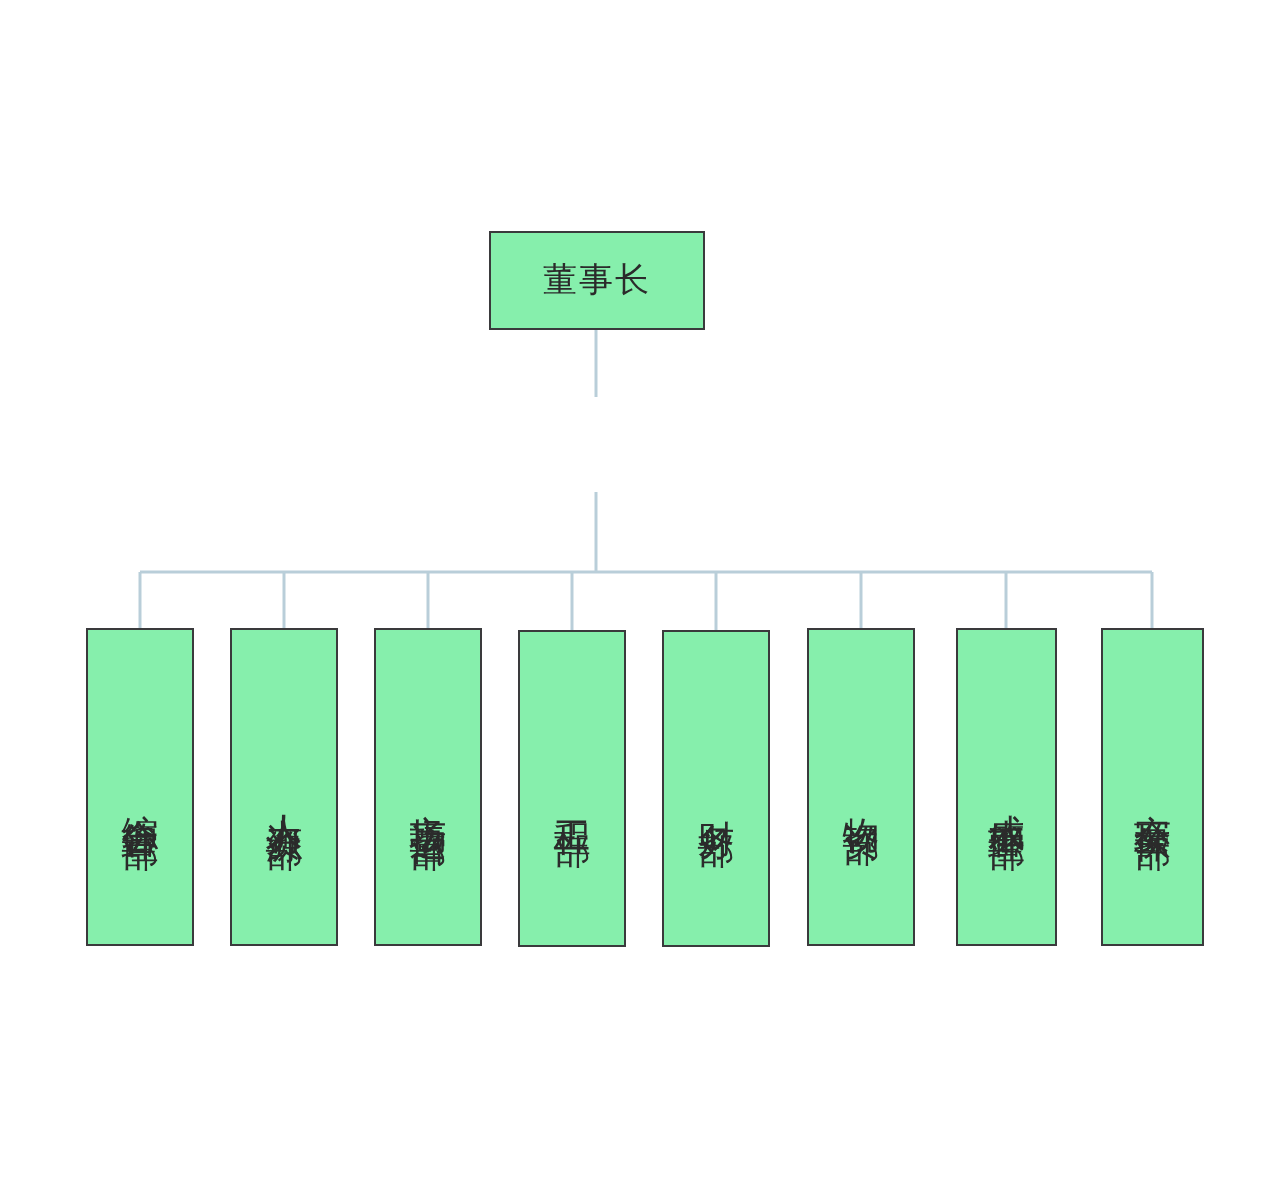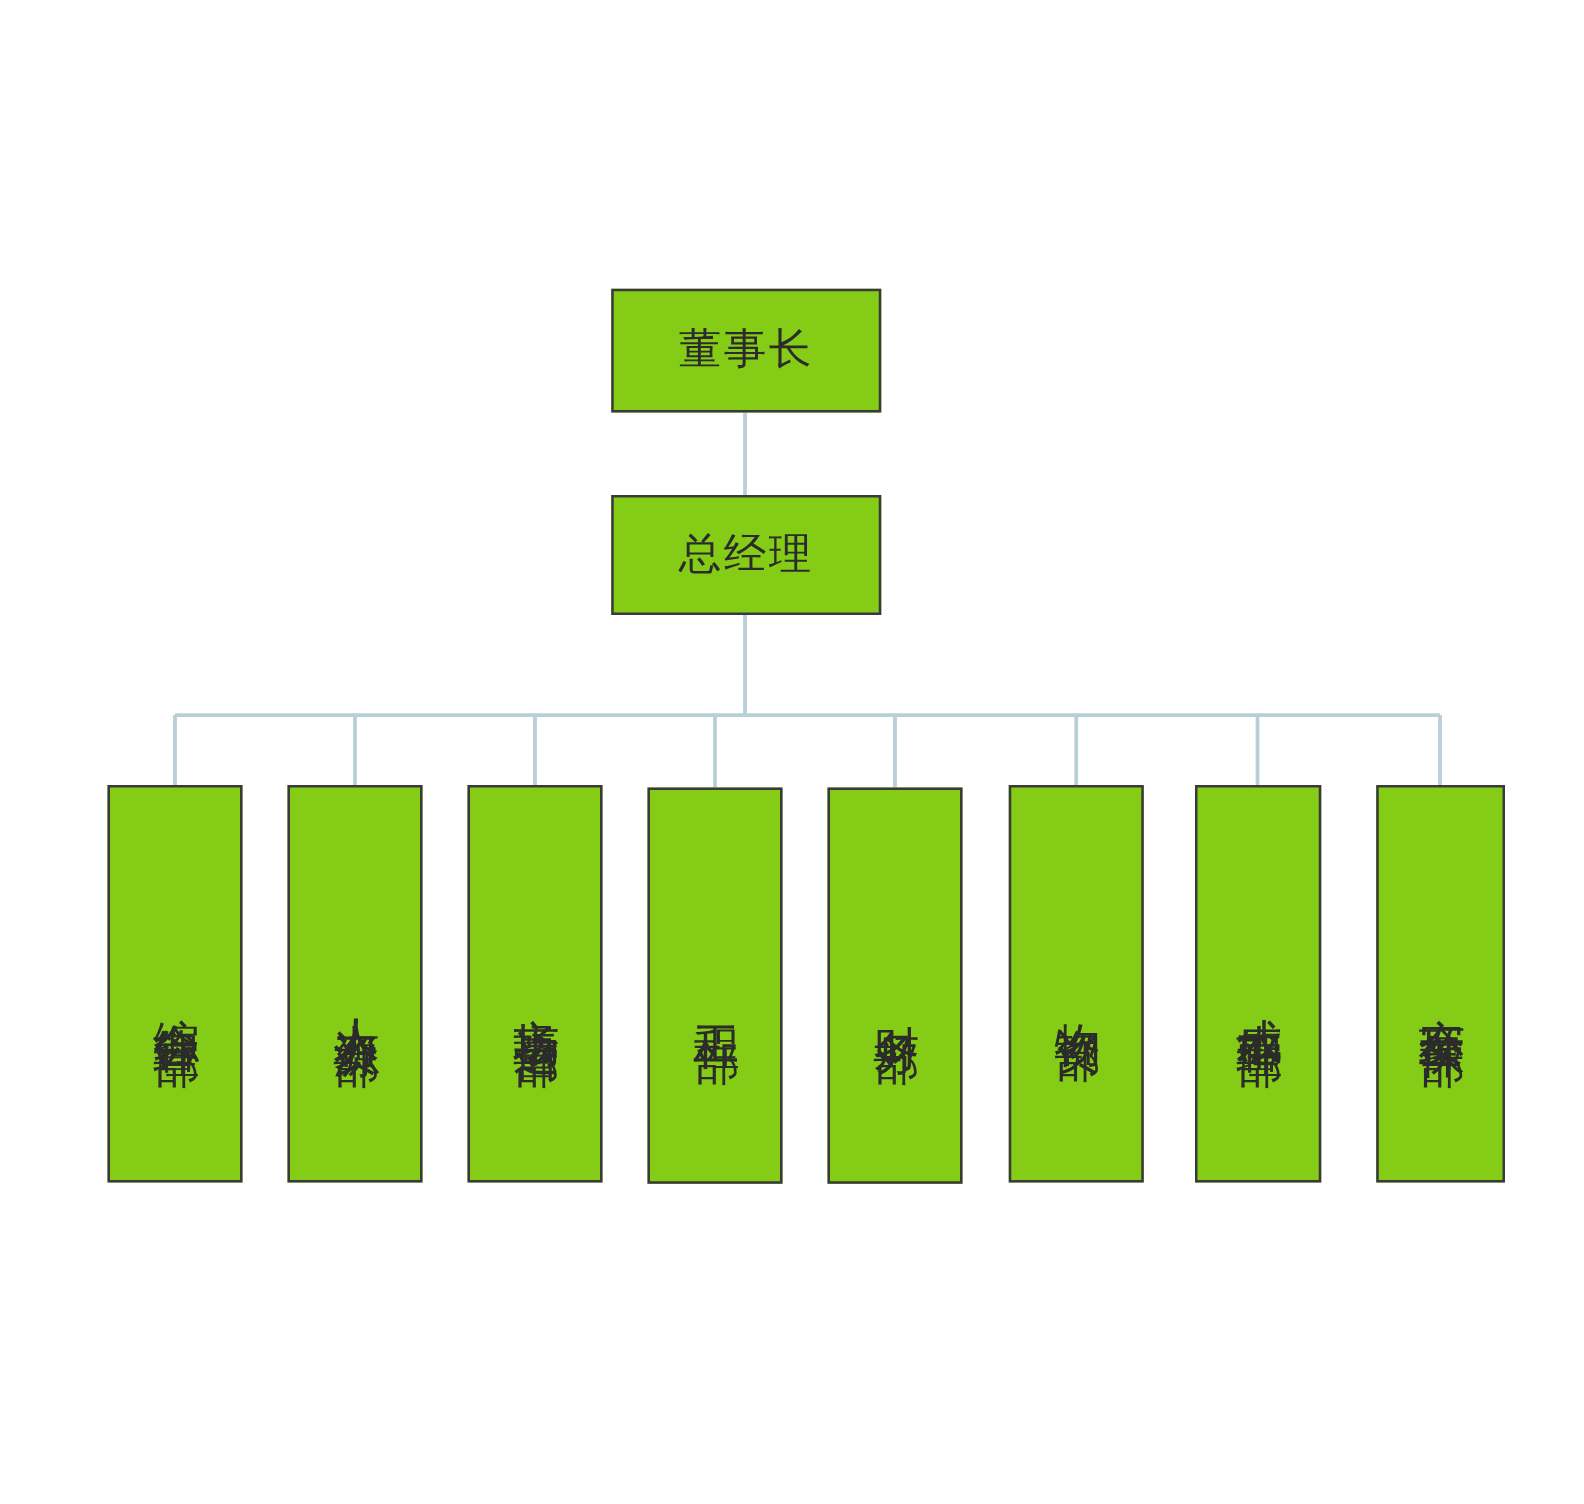--- a/index.html
+++ b/index.html
@@ -24,21 +24,21 @@
     position: absolute;
     left: 0;
     top: 0;
     width: 1267px;
     height: 1203px;
     pointer-events: none;
   }
   .node {
     position: absolute;
     box-sizing: border-box;
-    background: #84cc16;
+    background: #86efac;
     border: 2px solid #3a3a3c;
     display: flex;
     align-items: center;
     justify-content: center;
   }
   .node-label {
     color: #2b2b2b;
     font-family: "Liberation Serif", "DejaVu Serif", serif;
     line-height: 1.12;
     letter-spacing: 0.02em;
@@ -86,23 +86,20 @@
     <line x1="716" y1="572" x2="716" y2="630" stroke="#b9ced9" stroke-width="3"></line>
     <line x1="861" y1="572" x2="861" y2="630" stroke="#b9ced9" stroke-width="3"></line>
     <line x1="1006" y1="572" x2="1006" y2="630" stroke="#b9ced9" stroke-width="3"></line>
     <line x1="1152" y1="572" x2="1152" y2="630" stroke="#b9ced9" stroke-width="3"></line>
   </svg>
 
   <div class="node level-top" style="left:489px; top:231px; width:216px; height:99px;">
     <span class="node-label">董事长</span>
   </div>
 
-  <div class="node level-mid" style="left:489px; top:396px; width:216px; height:96px;">
-    <span class="node-label">总经理</span>
-  </div>
 
   <div class="node level-dept" style="left:86px; top:628px; width:108px; height:318px;">
     <span class="node-label">综合管理部</span>
   </div>
 
   <div class="node level-dept" style="left:230px; top:628px; width:108px; height:318px;">
     <span class="node-label">人力资源部</span>
   </div>
 
   <div class="node level-dept" style="left:374px; top:628px; width:108px; height:318px;">

